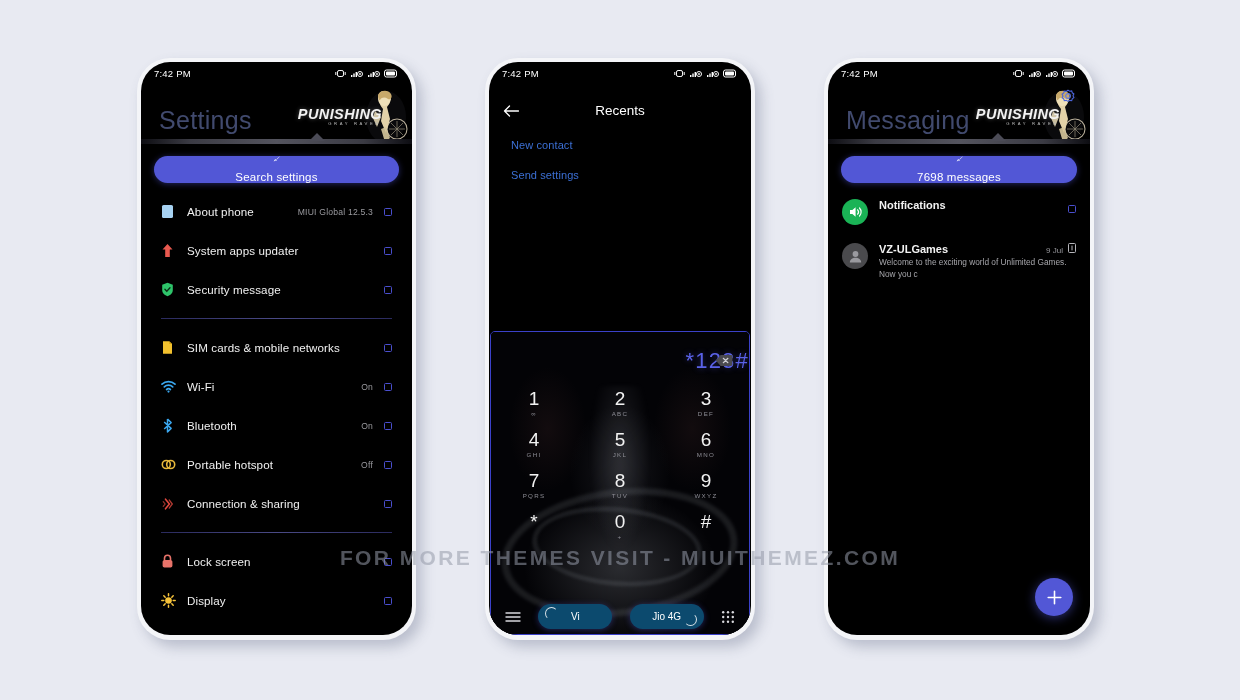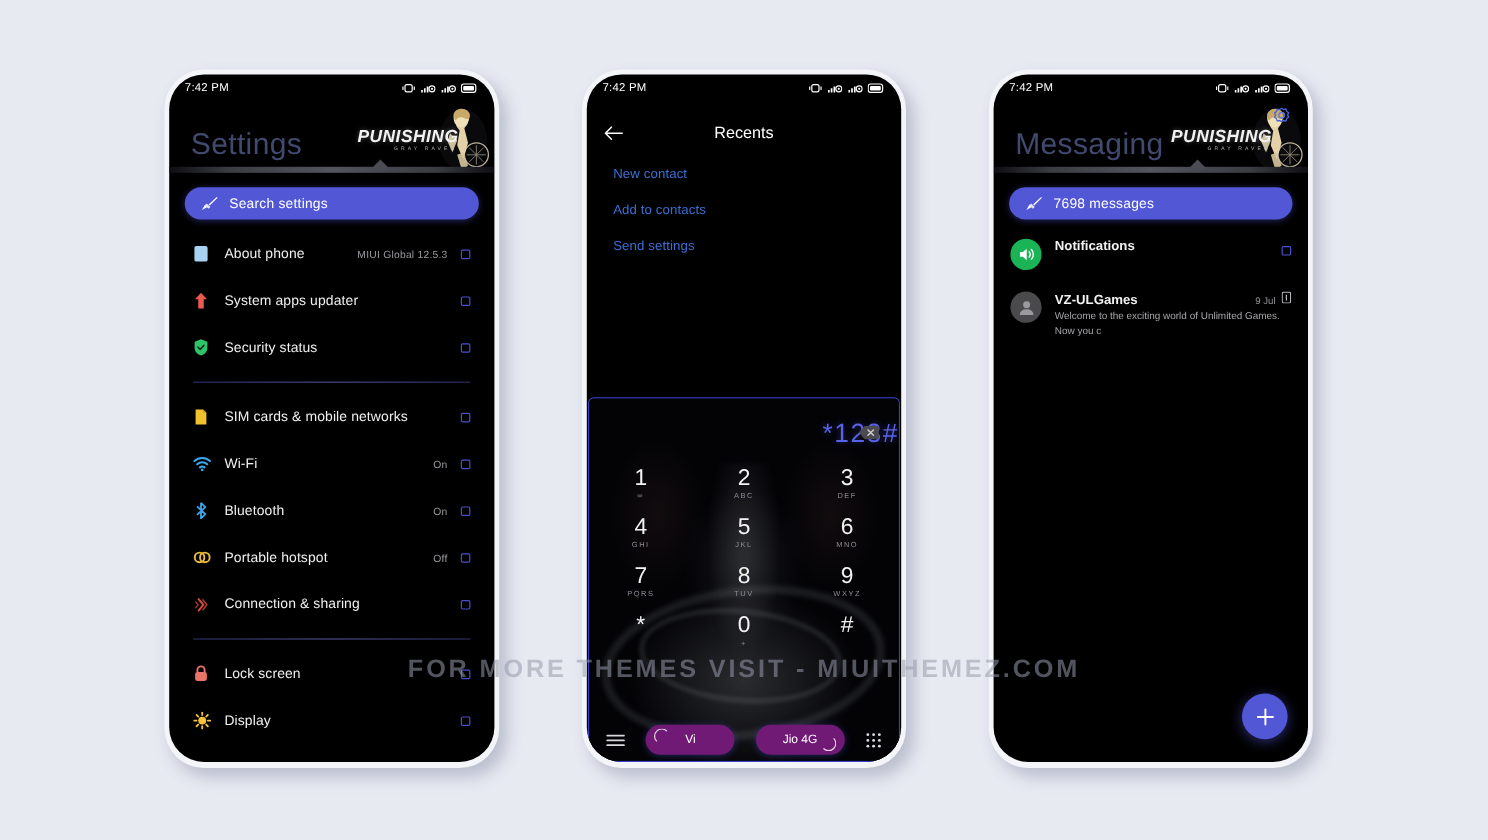--- a/index.html
+++ b/index.html
@@ -91,20 +91,21 @@
     width: 16px; height: 16px; z-index: 4;
   }
 
   
   .searchpill {
     margin: 6px 13px 0 13px; height: 27px;
     border-radius: 14px; background: #5257d6;
     display: flex; align-items: center; gap: 9px;
     padding: 0 13px;
     box-shadow: 0 1px 6px rgba(82,87,214,.45);
+    flex-direction: column;
   }
   .searchpill .txt { font-size: 11.5px; color: #ffffff; letter-spacing: .2px; }
 
   
   .slist { padding: 9px 0 0 0; }
   .srow {
     display: flex; align-items: center;
     height: 39px; padding: 0 20px 0 20px;
   }
   .srow .ico { width: 26px; flex: 0 0 26px; display:flex; align-items:center; }
@@ -180,21 +181,21 @@
   .key .s { font-size: 6.2px; color: #8d8d95; letter-spacing: 1.3px; margin-top: 1px; }
 
   .dialbar {
     position: absolute; left: 0; right: 0; bottom: 5px;
     display: flex; align-items: center; justify-content: space-between;
     padding: 0 14px;
   }
   .callbtn {
     position: relative;
     width: 74px; height: 25px; border-radius: 13px;
-    background: #701a75;
+    background: #0c4a6e;
     display: flex; align-items: center; justify-content: center;
     font-size: 10px; color: #fff;
     box-shadow: 0 1px 6px rgba(82,87,214,.4);
   }
   .callbtn .hook {
     position: absolute; width: 13px; height: 13px;
     border: 1.6px solid rgba(255,255,255,.85);
     border-radius: 50%;
     border-right-color: transparent; border-bottom-color: transparent;
   }
@@ -311,21 +312,21 @@
           <span class="arw"></span>
         </div>
 
         <div class="srow">
           <span class="ico">
             <svg width="13" height="15" viewBox="0 0 13 15">
                 <path d="M6.5.8l5.3 2v5.3c0 3.4-2.6 5.4-5.3 6.2-2.7-.8-5.3-2.8-5.3-6.2V2.8z" fill="#2ec46a"></path>
                 <path d="M3.9 7.2l1.9 2 3.2-3.5" stroke="#0a2a14" stroke-width="1.3" fill="none" stroke-linecap="round"></path>
               </svg>
           </span>
-          <span class="lbl">Security status</span>
+          <span class="lbl">Security message</span>
           <span class="val"></span>
           <span class="arw"></span>
         </div>
 
         <div class="sdiv"></div>
 
         <div class="srow">
           <span class="ico">
             <svg width="13" height="15" viewBox="0 0 13 15">
                 <path d="M2 1.2h6.2L11 4v9.8H2z" fill="#f2c12e"></path>
@@ -448,21 +449,20 @@
 
       <div class="topbar">
         <svg width="17" height="14" viewBox="0 0 17 14" style="position:relative;z-index:2">
           <path d="M1.5 7h14M1.5 7l5-5M1.5 7l5 5" stroke="#fff" stroke-width="1.3" fill="none" stroke-linecap="round" stroke-linejoin="round"></path>
         </svg>
         <span class="t-title">Recents</span>
       </div>
 
       <div class="actions">
         <div class="action">New contact</div>
-        <div class="action">Add to contacts</div>
         <div class="action">Send settings</div>
       </div>
 
       <div class="dialpanel">
         <div class="dial-art">
           <div class="figure"></div>
           <div class="swirl"></div>
           <div class="swirl2"></div>
         </div>
 

